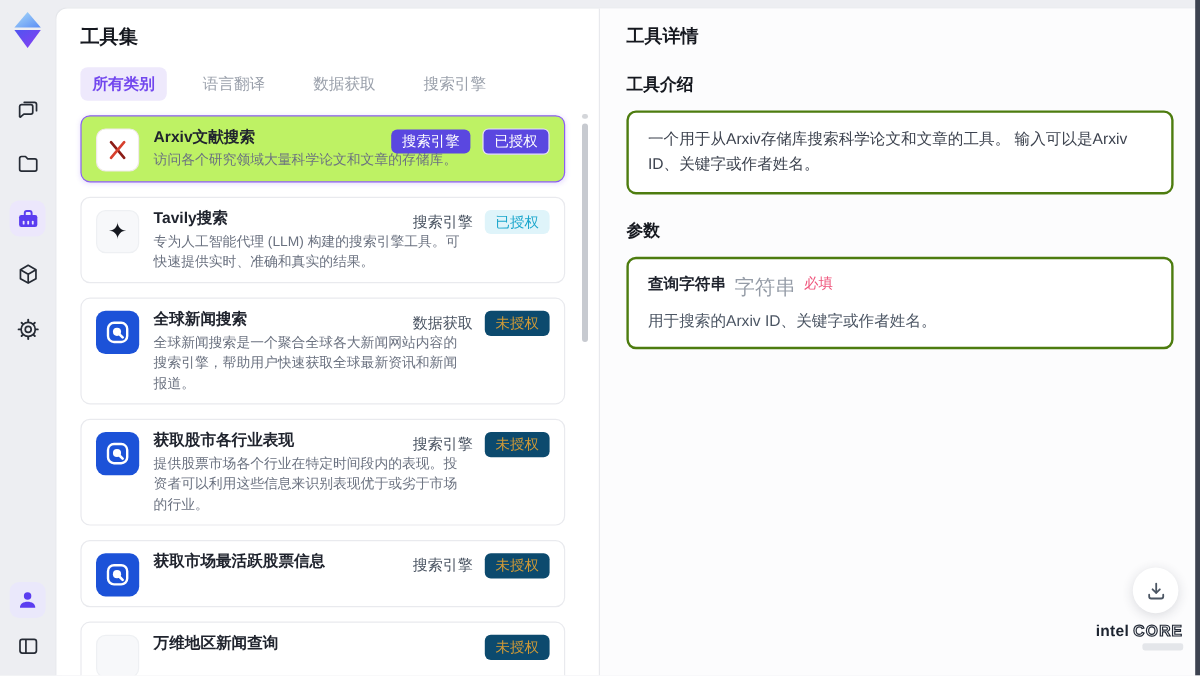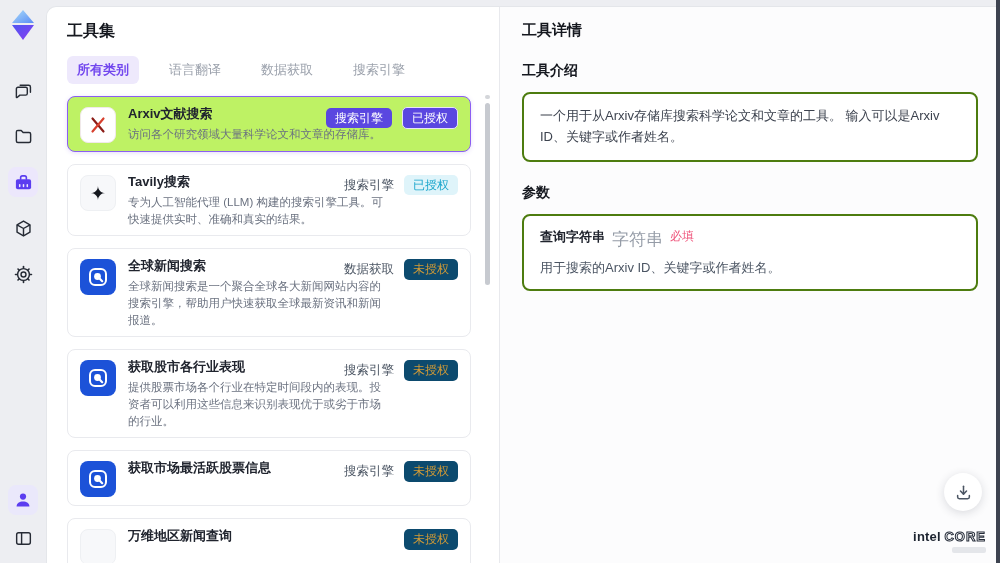--- a/index.html
+++ b/index.html
@@ -56,21 +56,21 @@
   .detail-card { background:#ffffff; border:2px solid #4d7c0f; border-radius:8px; padding:12px 16px; margin-bottom:22px; }
   .intro-text { font-size:13px; color:#3d434f; line-height:1.6; }
   .param-head { display:flex; align-items:flex-start; gap:7px; margin-bottom:8px; }
   .param-name { font-size:13px; font-weight:700; color:#20242e; }
   .param-type { font-size:17px; color:#959ca7; }
   .param-required { font-size:12px; color:#ef557c; }
   .param-desc { font-size:13px; color:#4b5563; }
 
   
   .download-fab { position:absolute; right:18px; bottom:52px; width:38px; height:38px; border-radius:50%; background:#ffffff; box-shadow:0 2px 10px rgba(40,45,60,.16); display:flex; align-items:center; justify-content:center; cursor:pointer; }
-  .intel-logo { position:absolute; right:14px; bottom:10px; text-align:center; }
+  .intel-logo { position:absolute; right:14px; bottom:21px; text-align:center; }
   .intel-row { font-size:13px; line-height:14px; color:#1d2430; }
   .intel-word { font-weight:700; letter-spacing:.2px; }
   .core-word { font-weight:800; text-transform:uppercase; letter-spacing:1px; color:transparent; -webkit-text-stroke:1px #242b38; }
   .intel-sub { margin-top:3px; margin-left:auto; width:34px; height:6px; background:#e4e6ea; border-radius:2px; }
 
   .edge-strip { position:absolute; right:0; top:0; width:4px; height:563px; background:#3d4350; z-index:5; }
 </style>
 </head>
 <body>
 

